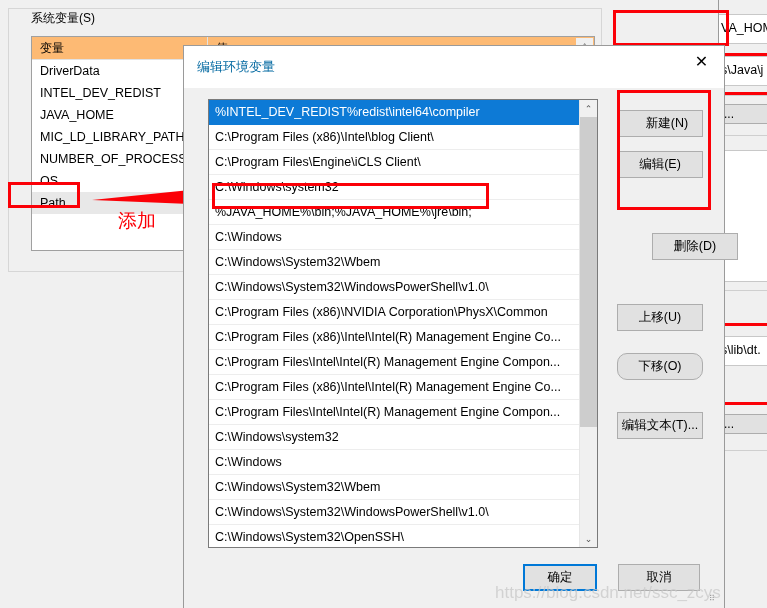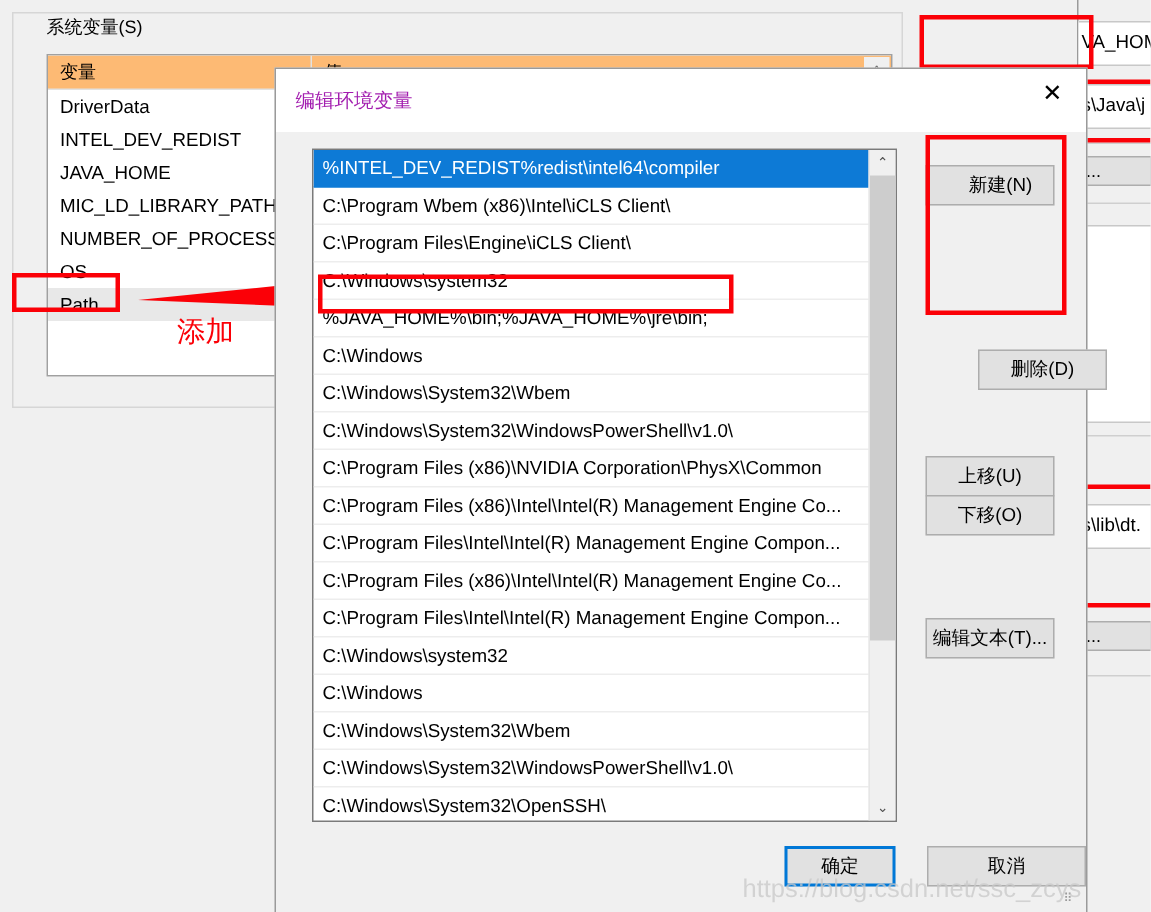--- a/index.html
+++ b/index.html
@@ -44,21 +44,21 @@
   #anno-arrow{position:absolute;left:92px;top:186px;width:118px;height:22px;}
   #anno-javahome-box{left:613px;top:10px;width:116px;height:36px;}
   #anno-r1{left:718px;top:53px;width:49px;height:0;border:0;border-top:3px solid #fb0007;}
   #anno-r2{left:718px;top:92px;width:49px;height:0;border:0;border-top:3px solid #fb0007;}
   #anno-r3{left:718px;top:323px;width:49px;height:0;border:0;border-top:3px solid #fb0007;}
   #anno-r4{left:718px;top:402px;width:49px;height:0;border:0;border-top:3px solid #fb0007;}
   
   #dialog{position:absolute;left:183px;top:45px;width:540px;height:563px;
     background:#f0f0f0;border:1px solid #9a9a9a;box-shadow:0 0 0 0 rgba(0,0,0,0);}
   #dlg-titlebar{height:42px;background:#ffffff;position:relative;}
-  #dlg-title{position:absolute;left:13px;top:12px;font-size:13px;color:#a21caf;}
+  #dlg-title{position:absolute;left:13px;top:12px;font-size:13px;color:#0369a1;}
   #dlg-close{position:absolute;right:0;top:0;width:45px;height:30px;
     display:flex;align-items:center;justify-content:center;font-size:16px;color:#000;
     font-family:"DejaVu Sans",sans-serif;cursor:default;}
   #dlg-body{position:absolute;left:0;top:42px;width:538px;height:519px;}
   #dlg-list{position:absolute;left:24px;top:11px;width:388px;height:447px;
     background:#ffffff;border:1px solid #7a7a7a;overflow:hidden;}
   #dlg-list-inner{position:absolute;left:0;top:0;right:17px;top:0;bottom:0;overflow:hidden;}
   .item{height:24px;line-height:24px;padding-left:6px;font-size:12.5px;white-space:nowrap;
     overflow:hidden;border-bottom:1px solid #ededed;color:#000;}
   .item.selected{background:#0d7ad6;color:#ffffff;border-bottom:1px solid #0d7ad6;}
@@ -71,29 +71,29 @@
   #sb-down{position:absolute;left:0;bottom:0;}
   
   .dbtn{position:absolute;left:433px;width:86px;height:27px;background:#e1e1e1;
     border:1px solid #adadad;box-sizing:border-box;font-size:12.5px;color:#000;
     display:flex;align-items:center;justify-content:center;cursor:default;}
   #btn-new{top:22px;padding-left:14px;}
   #btn-edit{top:63px;}
   #btn-browse{top:104px;}
   #btn-delete{top:145px;margin-left:35px;}
   #btn-up{top:216px;}
-  #btn-down{top:242px;}
+  #btn-down{top:265px;border-radius:10px;}
   #btn-edittext{top:324px;}
   #anno-btns-box{left:617px;top:90px;width:94px;height:120px;}
   #anno-list-box{left:212px;top:183px;width:277px;height:26px;}
   
   #btn-ok{position:absolute;left:339px;top:476px;width:74px;height:27px;background:#e1e1e1;
     border:2px solid #0078d7;box-sizing:border-box;font-size:12.5px;
     display:flex;align-items:center;justify-content:center;cursor:default;}
-  #btn-cancel{position:absolute;left:434px;top:476px;width:106px;height:27px;background:#e1e1e1;
+  #btn-cancel{position:absolute;left:434px;top:476px;width:82px;height:27px;background:#e1e1e1;
     border:1px solid #adadad;box-sizing:border-box;font-size:12.5px;
     display:flex;align-items:center;justify-content:center;cursor:default;}
   #grip{position:absolute;right:3px;bottom:3px;width:10px;height:10px;color:#9a9a9a;font-size:8px;}
   
   #watermark{position:absolute;left:495px;top:583px;font-size:17px;color:#c9c9c9;
     opacity:.75;white-space:nowrap;pointer-events:none;
     font-family:"Liberation Sans",sans-serif;}
 </style>
 </head>
 <body>
@@ -175,21 +175,21 @@
   <div id="dlg-titlebar">
     <div id="dlg-title">编辑环境变量</div>
     <div id="dlg-close">✕</div>
   </div>
 
   <div id="dlg-body">
 
     <div id="dlg-list">
       <div id="dlg-list-inner">
         <div class="item selected">%INTEL_DEV_REDIST%redist\intel64\compiler</div>
-        <div class="item">C:\Program Wbem (x86)\Intel\iCLS Client\</div>
+        <div class="item">C:\Program Files (x86)\Intel\blog Client\</div>
         <div class="item">C:\Program Files\Engine\iCLS Client\</div>
         <div class="item">C:\Windows\system32</div>
         <div class="item">%JAVA_HOME%\bin;%JAVA_HOME%\jre\bin;</div>
         <div class="item">C:\Windows</div>
         <div class="item">C:\Windows\System32\Wbem</div>
         <div class="item">C:\Windows\System32\WindowsPowerShell\v1.0\</div>
         <div class="item">C:\Program Files (x86)\NVIDIA Corporation\PhysX\Common</div>
         <div class="item">C:\Program Files (x86)\Intel\Intel(R) Management Engine Co...</div>
         <div class="item">C:\Program Files\Intel\Intel(R) Management Engine Compon...</div>
         <div class="item">C:\Program Files (x86)\Intel\Intel(R) Management Engine Co...</div>
@@ -202,20 +202,21 @@
 
       </div>
       <div id="dlg-sb">
         <div class="sb-arrow">⌃</div>
         <div id="sb-thumb"></div>
         <div class="sb-arrow" id="sb-down">⌄</div>
       </div>
     </div>
 
     <div class="dbtn" id="btn-new">新建(N)</div>
+    <div class="dbtn" id="btn-edit">编辑(E)</div>
     <div class="dbtn" id="btn-delete">删除(D)</div>
     <div class="dbtn" id="btn-up">上移(U)</div>
     <div class="dbtn" id="btn-down">下移(O)</div>
     <div class="dbtn" id="btn-edittext">编辑文本(T)...</div>
 
     <div id="btn-ok">确定</div>
     <div id="btn-cancel">取消</div>
     <div id="grip">⠿</div>
   </div>
 </div>

